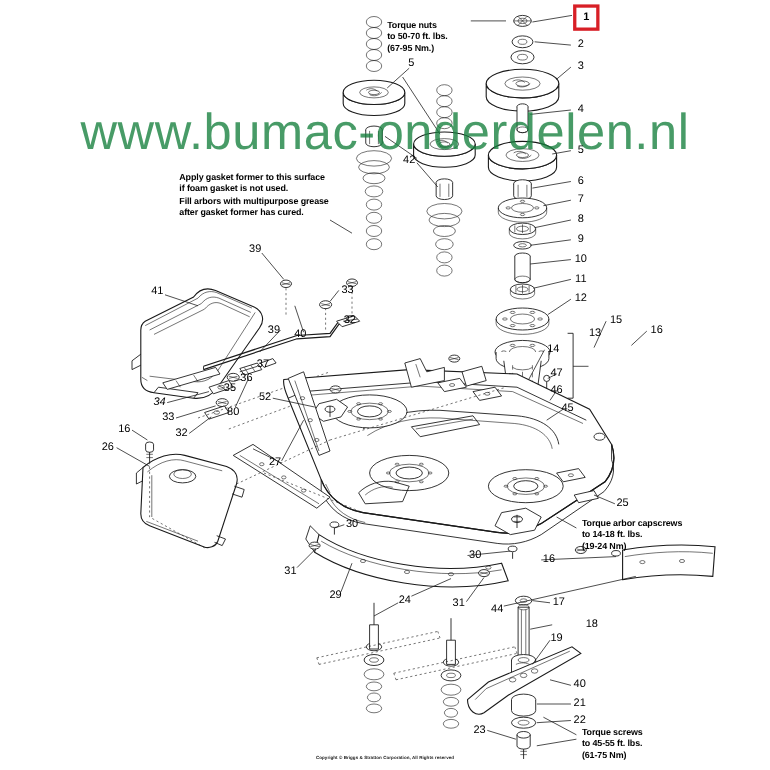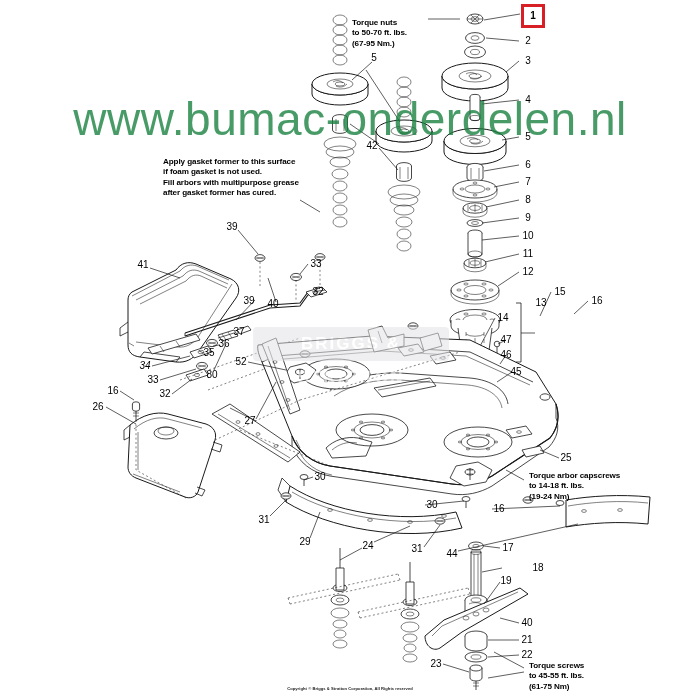--- a/index.html
+++ b/index.html
@@ -728,21 +728,20 @@
       <path d="M502,568 L482,572"></path>
       <path d="M500,582 L484,604"></path>
       <path d="M519,623 L500,618"></path>
       <path d="M519,640 L488,640"></path>
       <path d="M519,655 L488,657"></path>
       <path d="M443,664 L469,672"></path>
     </g>
   </svg>
 
   <div class="watermark">www.bumac-onderdelen.nl</div>
-  <div class="wm-badge">BRIGGS &amp; STRATTON</div>
 
   <div class="note" id="note-torque-nuts">Torque nuts
 to 50-70 ft. lbs.
 (67-95 Nm.)</div>
 
   <div class="note" id="note-gasket">Apply gasket former to this surface
 if foam gasket is not used.
 Fill arbors with multipurpose grease
 after gasket former has cured.</div>
 

